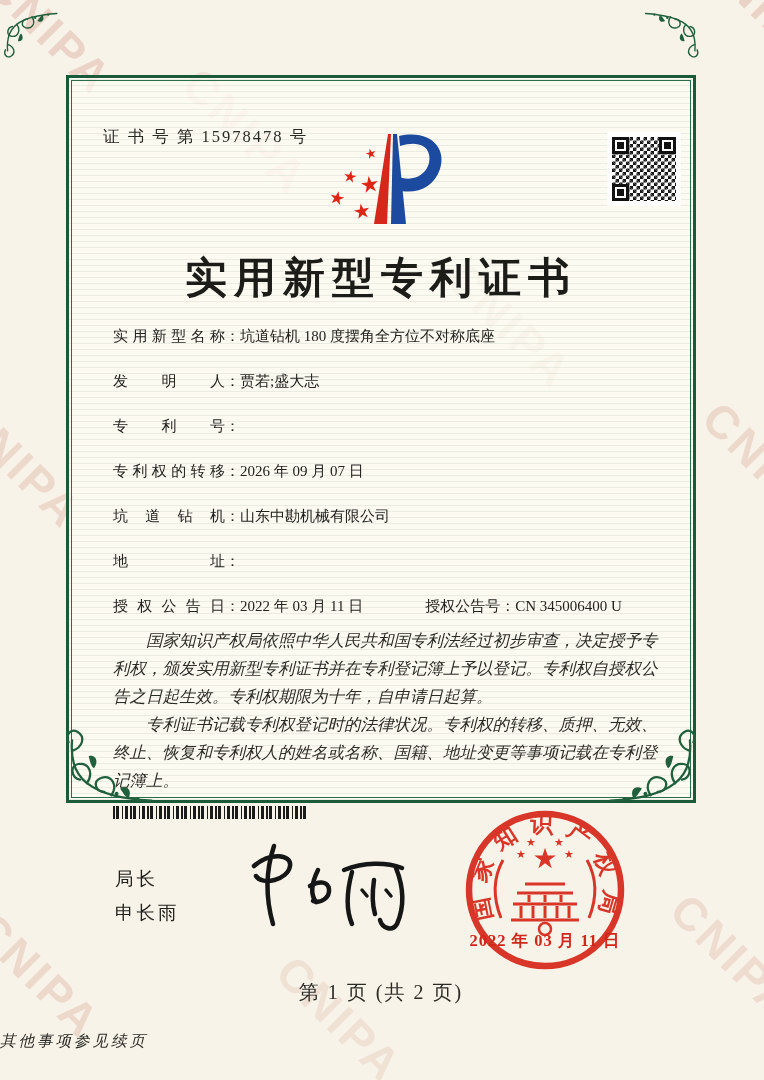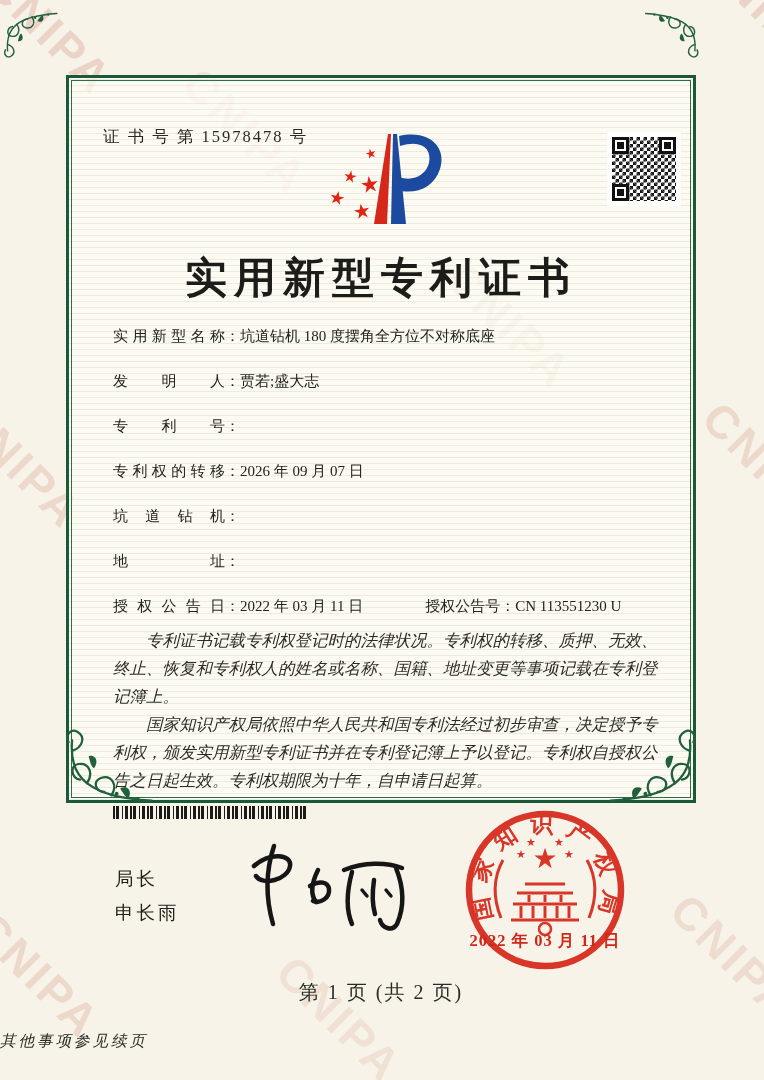--- a/index.html
+++ b/index.html
@@ -205,42 +205,43 @@
           <span class="f-colon">：</span>
       </div>
       <div class="field-row">
         <span class="f-label">专利权的转移</span>
           <span class="f-colon">：</span>
           <span class="f-value">2026 年 09 月 07 日</span>
       </div>
       <div class="field-row">
         <span class="f-label">坑道钻机</span>
           <span class="f-colon">：</span>
+          <span class="f-value">山东中勘机械有限公司</span>
       </div>
       <div class="field-row">
         <span class="f-label">地址</span>
           <span class="f-colon">：</span>
       </div>
       <div class="field-row">
         <span class="pair">
           <span class="f-label">授权公告日</span>
             <span class="f-colon">：</span>
             <span class="f-value">2022 年 03 月 11 日</span>
         </span>
         <span class="pair second">
           <span class="f-label">授权公告号</span>
             <span class="f-colon">：</span>
-            <span class="f-value">CN 113551230 U</span>
+            <span class="f-value">CN 345006400 U</span>
         </span>
       </div>
     </div>
 
     <div class="paras">
+      <p>国家知识产权局依照中华人民共和国专利法经过初步审查，决定授予专利权，颁发实用新型专利证书并在专利登记簿上予以登记。专利权自授权公告之日起生效。专利权期限为十年，自申请日起算。</p>
       <p>专利证书记载专利权登记时的法律状况。专利权的转移、质押、无效、终止、恢复和专利权人的姓名或名称、国籍、地址变更等事项记载在专利登记簿上。</p>
-      <p>国家知识产权局依照中华人民共和国专利法经过初步审查，决定授予专利权，颁发实用新型专利证书并在专利登记簿上予以登记。专利权自授权公告之日起生效。专利权期限为十年，自申请日起算。</p>
     </div>
 
     <div class="barcode"></div>
 
     <div class="signer">
       <div>局长</div>
       <div>申长雨</div>
     </div>
 
     <svg class="signature" viewBox="0 0 180 100" fill="none" stroke="#161616" stroke-width="4.5" stroke-linecap="round">

